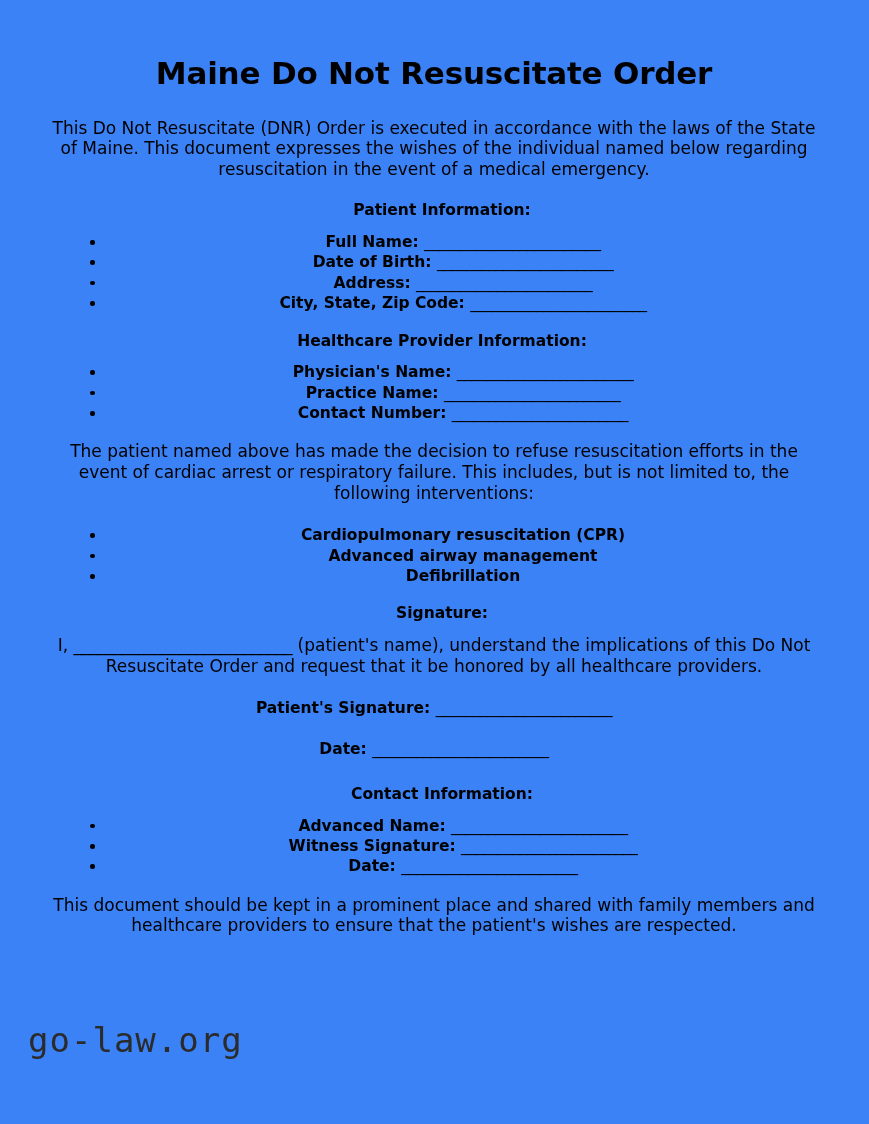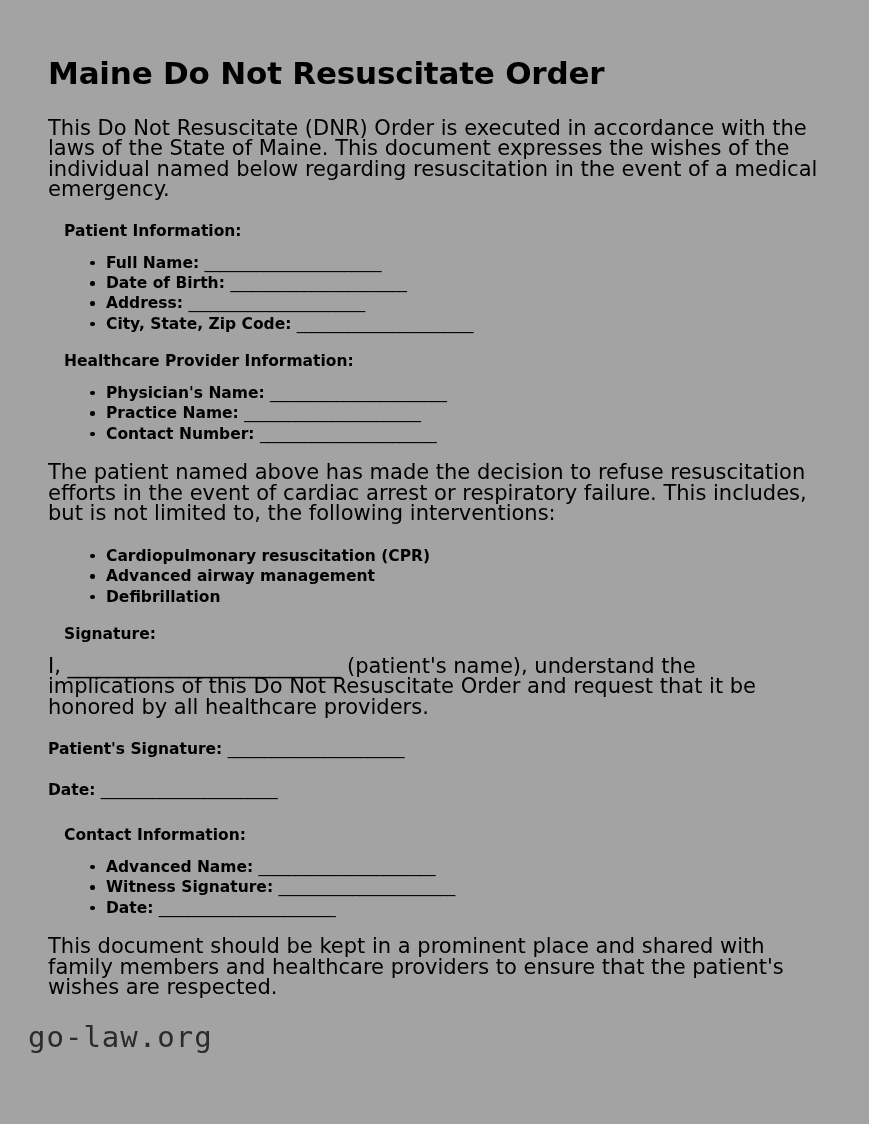--- a/index.html
+++ b/index.html
@@ -11,40 +11,41 @@
     width: 869px;
     height: 1124px;
     position: relative;
     font-family: "DejaVu Sans", sans-serif;
     color: #000000;
     overflow: hidden;
   }
   .page {
     position: absolute;
     inset: 0;
-    background: #a3a3a3;
+    background: #3b82f6;
     padding: 0;
+    text-align: center;
   }
   .content {
     position: absolute;
     left: 48px;
     top: 56px;
     width: 772px;
   }
 
   h1.doc-title {
     font-size: 31px;
     font-weight: bold;
     letter-spacing: -0.2px;
     margin: 0 0 26px 0;
     line-height: 1.15;
   }
 
   p.para {
-    font-size: 21px;
+    font-size: 17px;
     line-height: 20.6px;
     margin: 0 0 22px 0;
     font-weight: normal;
   }
 
   h2.section {
     font-size: 15.5px;
     font-weight: bold;
     margin: 0 0 12px 16px;
     line-height: 1.2;
@@ -93,21 +94,21 @@
     margin: 0 0 20px 0;
   }
 
   .spacer-sm { height: 6px; }
 
   .watermark {
     position: absolute;
     left: 28px;
     top: 1020px;
     font-family: "DejaVu Sans Mono", monospace;
-    font-size: 29px;
+    font-size: 34px;
     color: #2b2b2b;
     letter-spacing: 1px;
     font-weight: normal;
   }
 </style>
 </head>
 <body>
 
 <div class="page">
   <div class="content">

